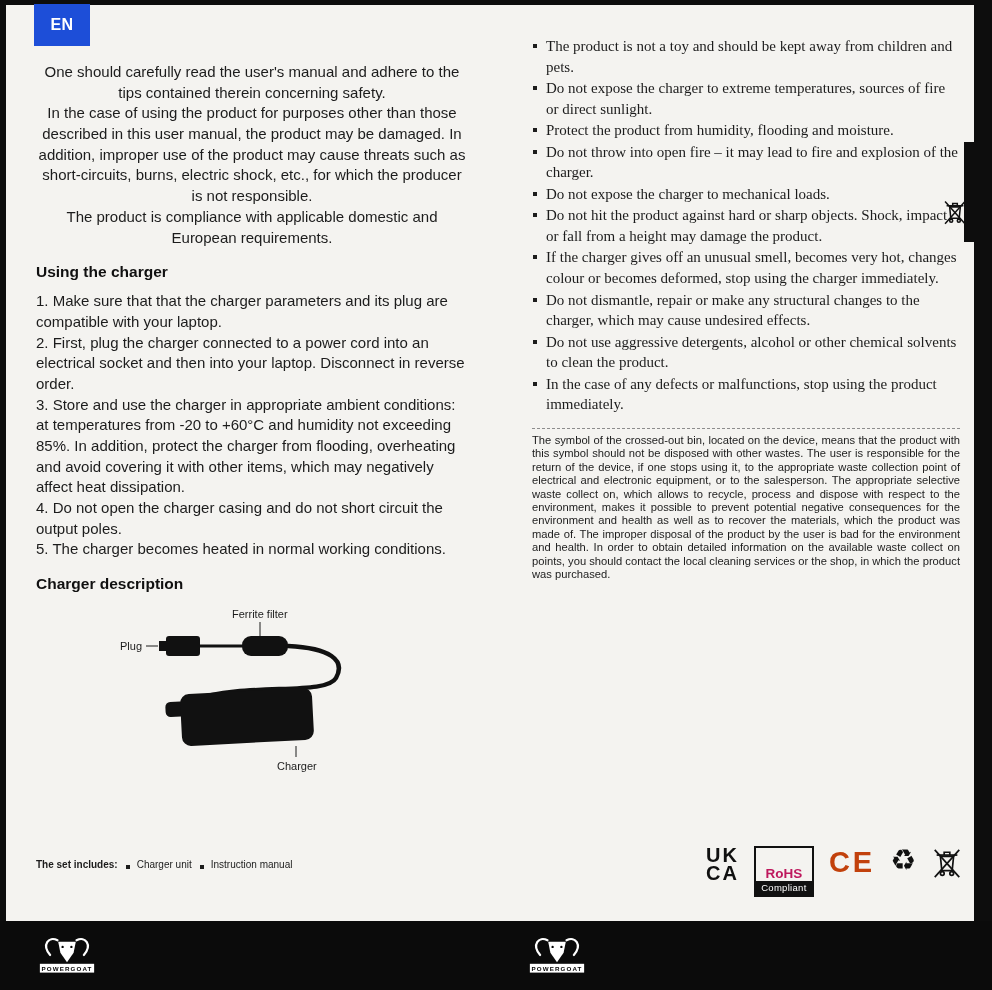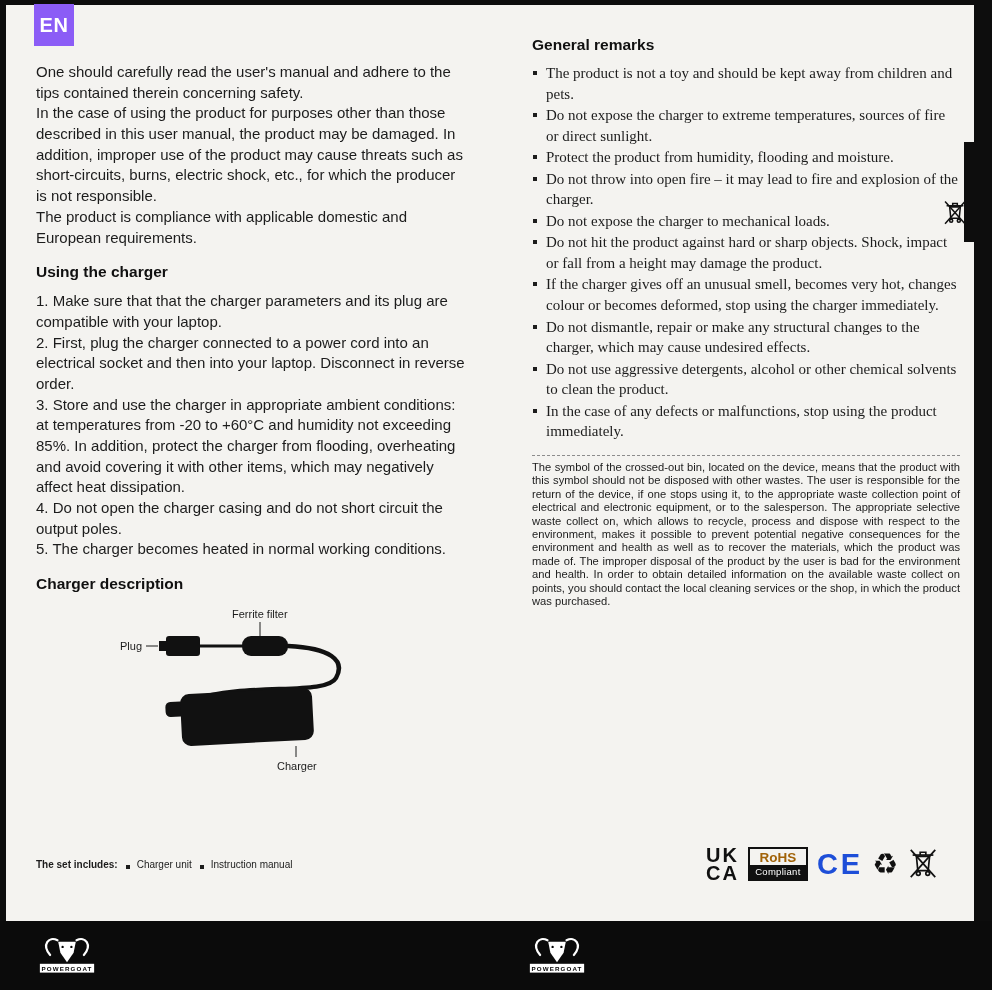--- a/index.html
+++ b/index.html
@@ -9,34 +9,34 @@
     position:relative; width:992px; height:990px; margin:0 auto;
     background:#f4f3f0; color:#1c1c1c; overflow:hidden;
   }
   .edge { position:absolute; background:#0d0d0d; }
   .edge-top { left:0; top:0; width:992px; height:5px; }
   .edge-left { left:0; top:0; width:6px; height:990px; }
   .edge-right { right:0; top:0; width:18px; height:990px; }
   .edge-mark { right:14px; top:142px; width:14px; height:100px; }
 
   .lang-badge {
-    position:absolute; left:34px; top:4px; width:40px; height:42px;
-    background:#8b5cf6; color:#fff; font-weight:bold; font-size:20px;
+    position:absolute; left:34px; top:4px; width:56px; height:42px;
+    background:#1d4ed8; color:#fff; font-weight:bold; font-size:16px;
     display:flex; align-items:center; justify-content:center; letter-spacing:0.5px;
   }
 
   .col { position:absolute; }
   .col-left  { left:36px;  top:62px;  width:432px; }
   .col-right { left:532px; top:36px;  width:428px; }
 
   h2.sec {
     font-size:15.5px; font-weight:bold; color:#101010; margin-bottom:9px;
   }
   .body-text {
-    font-size:15px; line-height:1.38; white-space:pre-line;
+    font-size:15px; line-height:1.38; white-space:pre-line;text-align:center;
   }
   .num-list { margin-top:10px; }
   .num-list div { font-size:15px; line-height:1.38; }
   .mt { margin-top:15px; }
 
   
   ul.remarks { list-style:none; }
   ul.remarks li {
     position:relative; padding-left:14px; font-size:15px; line-height:1.37;
     margin-bottom:1px;
@@ -63,27 +63,27 @@
     display:flex; align-items:center; gap:8px; white-space:nowrap;
   }
   .set-includes .lbl { font-weight:bold; }
   .set-item { position:relative; padding-left:11px; }
   .set-item::before {
     content:""; position:absolute; left:0; top:6px; width:4px; height:4px; background:#1c1c1c;
   }
 
   
   .marks {
-    position:absolute; left:706px; top:846px; display:flex; align-items:center; gap:9px;
+    position:absolute; left:706px; top:846px; display:flex; align-items:flex-start; gap:15px;
   }
   .ukca { font-weight:bold; font-size:20px; line-height:0.92; letter-spacing:2px; color:#101010; }
   .rohs { border:2px solid #101010; width:60px; text-align:center; background:#f4f3f0; }
-  .rohs .t { font-weight:bold; font-size:13.5px; padding:1px 0 0; color:#a16207; }
+  .rohs .t { font-weight:bold; font-size:13.5px; padding:18px 0 0; color:#be185d; }
   .rohs .b { background:#101010; color:#fff; font-size:9.5px; padding:1px 0 2px; letter-spacing:0.3px; }
-  .ce { font-size:29px; font-weight:600; letter-spacing:3px; color:#1d4ed8; }
+  .ce { font-size:29px; font-weight:600; letter-spacing:3px; color:#c2410c; }
   .recycle { font-size:29px; color:#101010; line-height:1; }
 
   
   .footer {
     position:absolute; left:0; top:921px; width:992px; height:69px; background:#0b0b0b;
   }
   .goat { position:absolute; top:8px; width:66px; height:52px; }
   .goat-1 { left:34px; }
   .goat-2 { left:524px; }
 
@@ -162,21 +162,20 @@
     </svg>
   </div>
 
   <div class="set-includes">
     <span class="lbl">The set includes:</span>
     <span class="set-item">Charger unit</span>
     <span class="set-item">Instruction manual</span>
   </div>
 
   <div class="col col-right">
-    <h2 class="sec">General remarks</h2>
     <ul class="remarks">
       <li>The product is not a toy and should be kept away from children and pets.</li>
       <li>Do not expose the charger to extreme temperatures, sources of fire or direct sunlight.</li>
       <li>Protect the product from humidity, flooding and moisture.</li>
       <li>Do not throw into open fire – it may lead to fire and explosion of the charger.</li>
       <li>Do not expose the charger to mechanical loads.</li>
       <li>Do not hit the product against hard or sharp objects. Shock, impact or fall from a height may damage the product.</li>
       <li>If the charger gives off an unusual smell, becomes very hot, changes colour or becomes deformed, stop using the charger immediately.</li>
       <li>Do not dismantle, repair or make any structural changes to the charger, which may cause undesired effects.</li>
       <li>Do not use aggressive detergents, alcohol or other chemical solvents to clean the product.</li>

